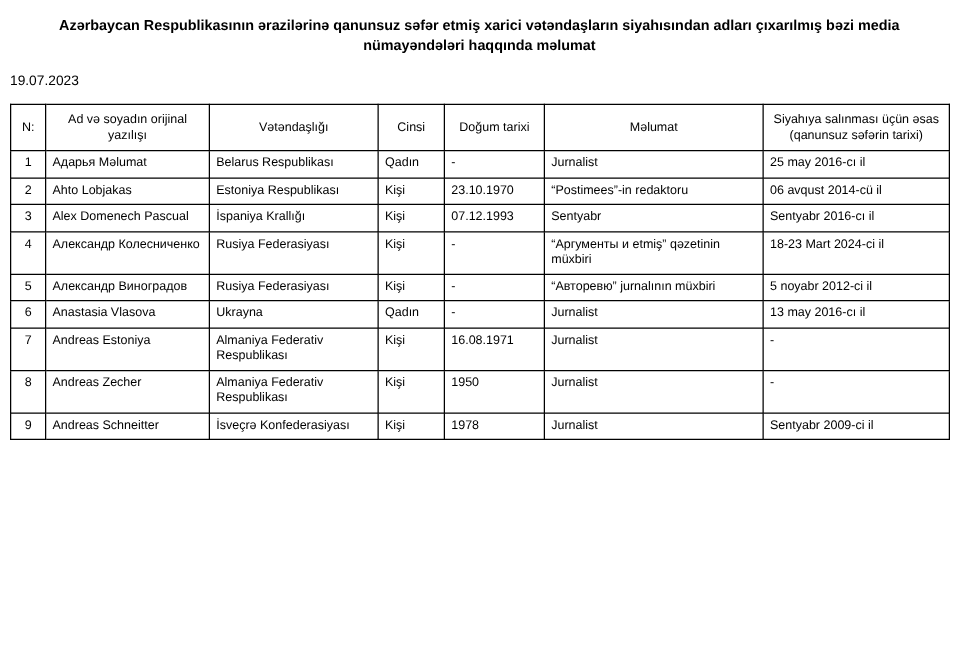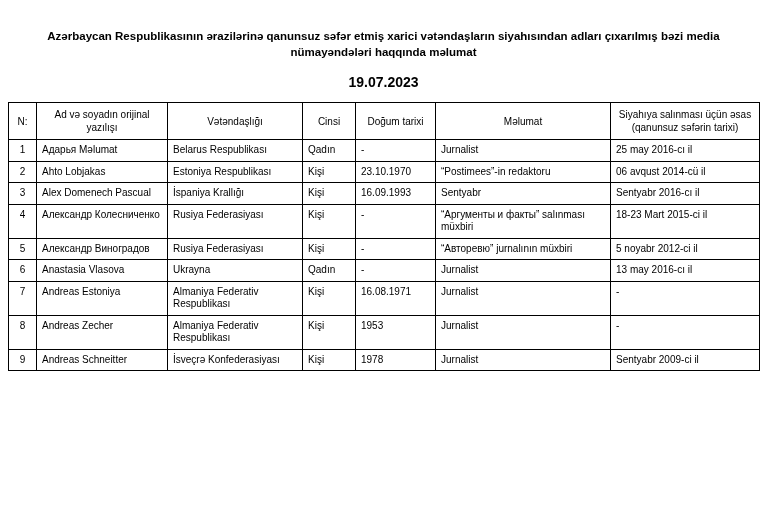--- a/index.html
+++ b/index.html
@@ -10,34 +10,34 @@
   body {
     width: 767px;
     height: 524px;
     font-family: "Liberation Sans", sans-serif;
     color: #000000;
     overflow: hidden;
   }
   .page {
     width: 767px;
     box-sizing: border-box;
-    padding: 25px 8px 0 8px;
+    padding: 10px 8px 0 8px;
   }
   .doc-title {
     font-size: 11.5px;
     font-weight: bold;
     text-align: center;
     line-height: 1.35;
     margin: 4px auto 0 auto;
     width: 700px;
   }
   .doc-date {
-    font-size: 14px;
-    font-weight: bold;
-    text-align: center;
+    font-size: 11px;
+    font-weight: normal;
+    text-align: left;
     margin-top: 14px;
     margin-bottom: 12px;
   }
   table.data-table {
     border-collapse: collapse;
     width: 751px;
     margin: 0 auto;
     table-layout: fixed;
   }
   table.data-table th,
@@ -116,32 +116,32 @@
         <td>Kişi</td>
         <td>23.10.1970</td>
         <td>“Postimees”-in redaktoru</td>
         <td>06 avqust 2014-cü il</td>
       </tr>
       <tr>
         <td class="col-n">3</td>
         <td>Alex Domenech Pascual</td>
         <td>İspaniya Krallığı</td>
         <td>Kişi</td>
-        <td>16.09.1993</td>
+        <td>07.12.1993</td>
         <td>Sentyabr</td>
         <td>Sentyabr 2016-cı il</td>
       </tr>
       <tr>
         <td class="col-n">4</td>
         <td>Александр Колесниченко</td>
         <td>Rusiya Federasiyası</td>
         <td>Kişi</td>
         <td>-</td>
-        <td>“Аргументы и факты” salınması müxbiri</td>
-        <td>18-23 Mart 2015-ci il</td>
+        <td>“Аргументы и etmiş” qəzetinin müxbiri</td>
+        <td>18-23 Mart 2024-ci il</td>
       </tr>
       <tr>
         <td class="col-n">5</td>
         <td>Александр Виноградов</td>
         <td>Rusiya Federasiyası</td>
         <td>Kişi</td>
         <td>-</td>
         <td>“Авторевю” jurnalının müxbiri</td>
         <td>5 noyabr 2012-ci il</td>
       </tr>
@@ -161,21 +161,21 @@
         <td>Kişi</td>
         <td>16.08.1971</td>
         <td>Jurnalist</td>
         <td>-</td>
       </tr>
       <tr>
         <td class="col-n">8</td>
         <td>Andreas Zecher</td>
         <td>Almaniya Federativ Respublikası</td>
         <td>Kişi</td>
-        <td>1953</td>
+        <td>1950</td>
         <td>Jurnalist</td>
         <td>-</td>
       </tr>
       <tr>
         <td class="col-n">9</td>
         <td>Andreas Schneitter</td>
         <td>İsveçrə Konfederasiyası</td>
         <td>Kişi</td>
         <td>1978</td>
         <td>Jurnalist</td>

